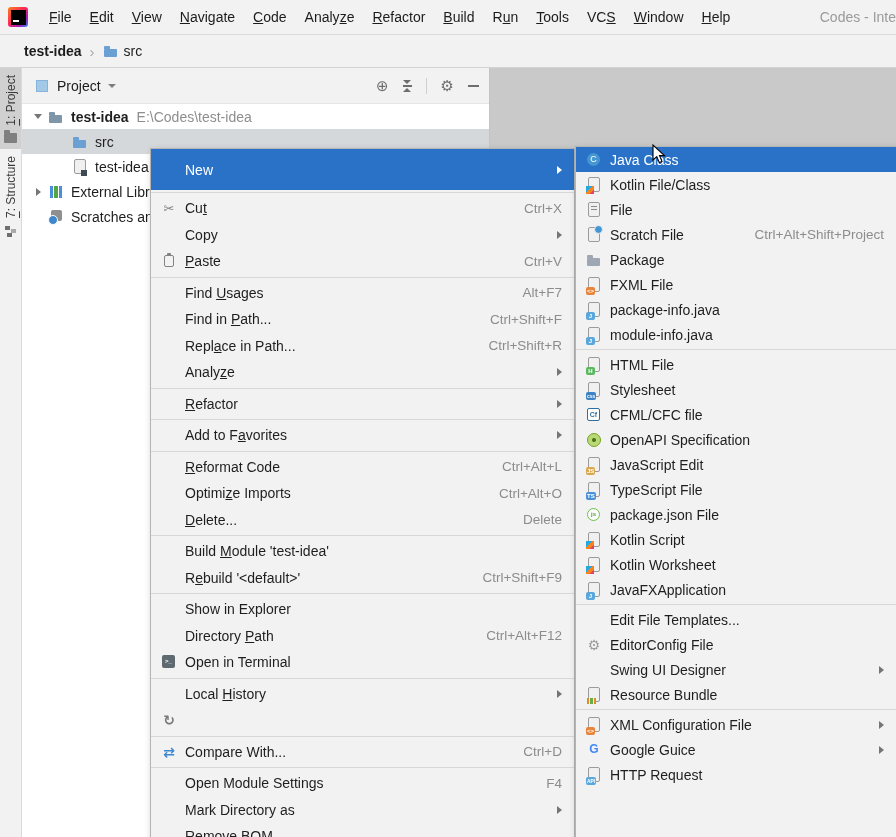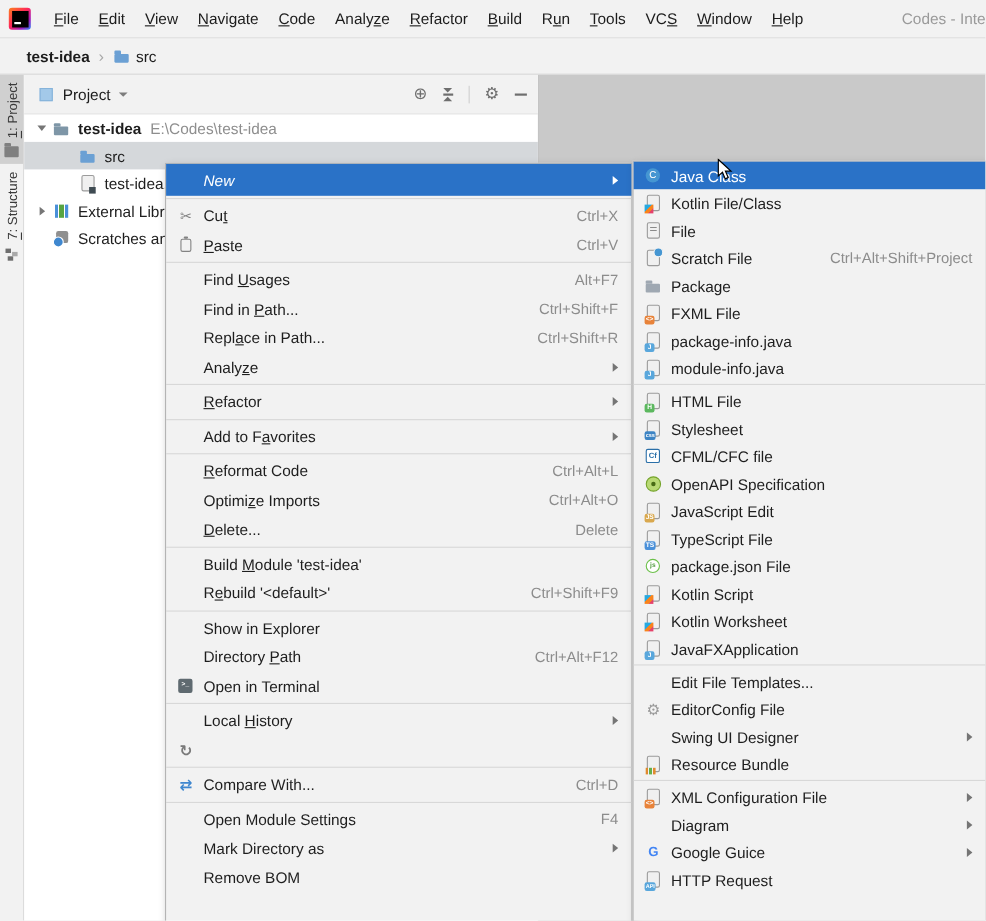--- a/index.html
+++ b/index.html
@@ -141,21 +141,21 @@
 
   
   .menu { position:absolute; background:#f2f2f2; border:1px solid #b4b4b4;
     box-shadow:2px 3px 7px rgba(0,0,0,.25); font-size:14px; color:#1e1e1e; z-index:5; }
   .context-menu { left:150px; top:80px; width:425px; height:760px; }
   .submenu { left:575px; top:78px; width:322px; height:760px; }
   .menu-item { height:26.5px; display:flex; align-items:center; padding:0 12px 0 8px;
     white-space:nowrap; }
   .submenu .menu-item { height:25px; }
   .menu-item.selected { background:#2a72c7; color:#fff; }
-  .context-menu .menu-item.selected { height:29px;font-style:italic; }
+  .context-menu .menu-item.selected { height:41px; }
   .mi-icon { width:20px; margin-right:6px; display:flex; justify-content:center; align-items:center; flex:none; }
   .mi-label { flex:1; }
   .mi-shortcut { color:#8c8c8c; margin-left:20px; font-size:13.5px; }
   .mi-arrow { width:0; height:0; border-left:5px solid #757575; border-top:4px solid transparent;
     border-bottom:4px solid transparent; margin-left:10px; flex:none; }
   .menu-item.selected .mi-arrow { border-left-color:#fff; }
   .menu-sep { height:1px; background:#d8d8d8; margin:2px 0; }
 
   .cursor { position:absolute; left:652px; top:76px; z-index:9; }
 </style>
@@ -263,20 +263,25 @@
         </div>
         <div class="menu-sep"></div>
         <div class="menu-item">
           <span class="mi-icon">
             <span class="glyph scissors-icon">✂</span>
           </span>
           <span class="mi-label">Cu<u>t</u></span>
           <span class="mi-shortcut">Ctrl+X</span>
         </div>
         <div class="menu-item">
+          <span class="mi-icon"></span>
+          <span class="mi-label">Copy</span>
+          <span class="mi-arrow"></span>
+        </div>
+        <div class="menu-item">
           <span class="mi-icon">
             <span class="clipboard-icon"></span>
           </span>
           <span class="mi-label"><u>P</u>aste</span>
           <span class="mi-shortcut">Ctrl+V</span>
         </div>
         <div class="menu-sep"></div>
         <div class="menu-item">
           <span class="mi-icon"></span>
           <span class="mi-label">Find <u>U</u>sages</span>
@@ -547,25 +552,20 @@
         <div class="menu-item">
           <span class="mi-icon">
             <span class="ic xml-file-icon">
               <span class="badge">&lt;&gt;</span>
             </span>
           </span>
           <span class="mi-label">XML Configuration File</span>
           <span class="mi-arrow"></span>
         </div>
         <div class="menu-item">
-          <span class="mi-icon"></span>
-          <span class="mi-label">Diagram</span>
-          <span class="mi-arrow"></span>
-        </div>
-        <div class="menu-item">
           <span class="mi-icon">
             <span class="ic guice-icon">
               <span class="badge">G</span>
             </span>
           </span>
           <span class="mi-label">Google Guice</span>
           <span class="mi-arrow"></span>
         </div>
         <div class="menu-item">
           <span class="mi-icon">

